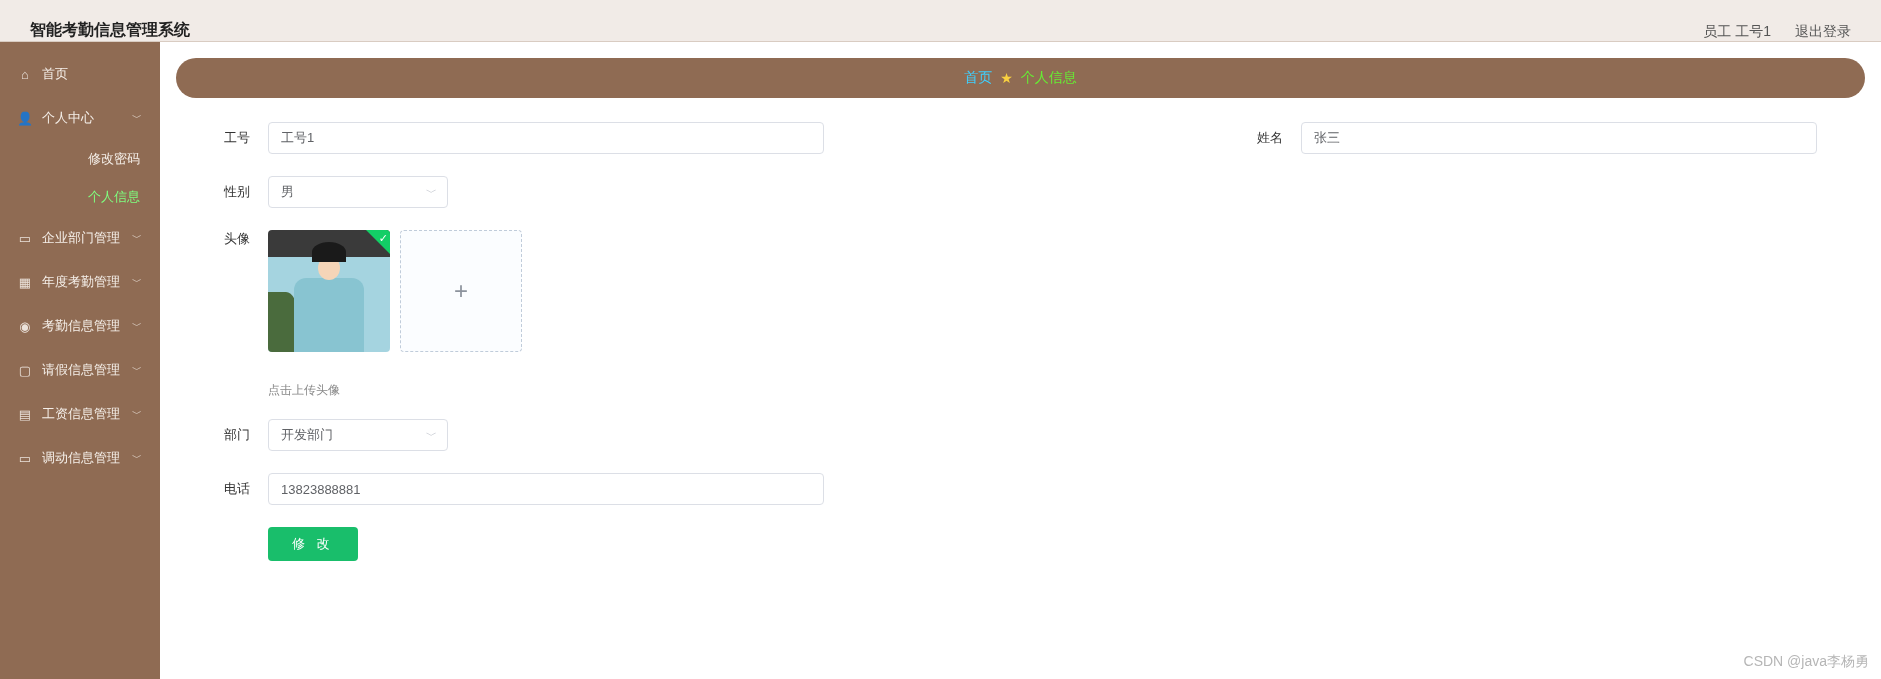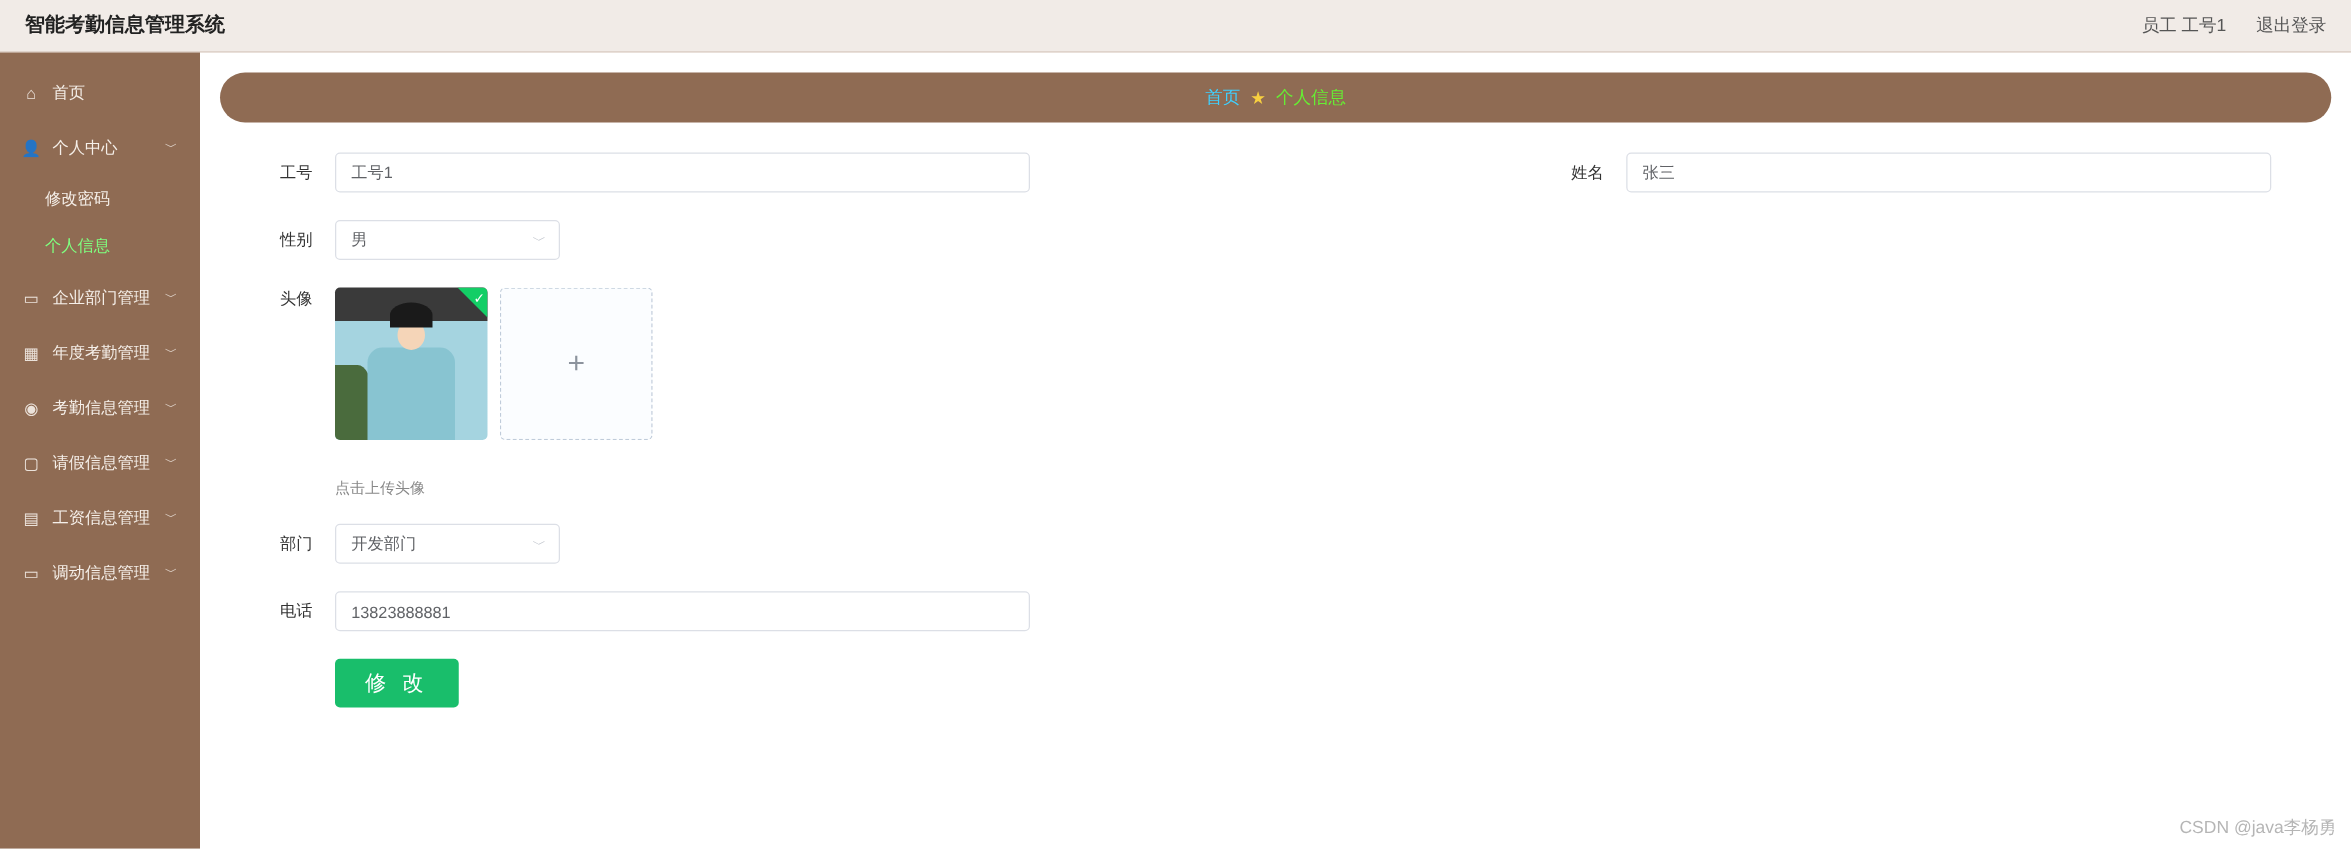--- a/index.html
+++ b/index.html
@@ -1,28 +1,28 @@
 <!DOCTYPE html>
 <html><head>
   <meta charset="utf-8">
   <style>
     * { box-sizing: border-box; margin: 0; padding: 0; }
     body { font-family: -apple-system, "Helvetica Neue", Arial, sans-serif; font-size: 14px; color: #333; background: #fff; }
     
-    .topbar { height: 42px; background: #f1ebe7; border-bottom: 1px solid #d9ccc2; display: flex; align-items: center; padding: 0 20px; justify-content: space-between; gap: 26px; }
+    .topbar { height: 42px; background: #f1ebe7; border-bottom: 1px solid #d9ccc2; display: flex; align-items: flex-end; padding: 0 30px; justify-content: space-between; gap: 26px; }
     .topbar-title { font-size: 16px; font-weight: 700; color: #222; }
     .topbar-right { display: flex; gap: 24px; color: #555; font-size: 14px; }
     .topbar-right span { cursor: pointer; }
     
     .layout { display: flex; min-height: calc(100vh - 42px); }
     
     .sidebar { width: 160px; background: #8f6b53; color: #f5efe9; padding-top: 10px; flex-shrink: 0; }
     .sidebar-item { display: flex; align-items: center; padding: 0 18px; height: 44px; font-size: 13px; cursor: pointer; gap: 10px; position: relative; }
     .sidebar-item .chev { margin-left: auto; font-size: 10px; opacity: 0.8; }
-    .sidebar-sub { padding: 10px 36px; font-size: 13px; cursor: pointer; }
+    .sidebar-sub { padding: 10px 20px; font-size: 13px; cursor: pointer; text-align: right; }
     .sidebar-sub.active { color: #7fff7f; }
     .icon { width: 14px; height: 14px; display: inline-flex; align-items: center; justify-content: center; opacity: 0.9; }
     
     .main { flex: 1; padding: 16px 16px 24px 16px; }
     .breadcrumb { background: #8f6b53; border-radius: 24px; height: 40px; display: flex; align-items: center; justify-content: center; gap: 8px; margin-bottom: 24px; font-size: 14px; }
     .breadcrumb .bc-home { color: #3fd0ff; cursor: pointer; }
     .breadcrumb .bc-star { color: #f8d040; font-size: 14px; }
     .breadcrumb .bc-current { color: #66ee33; }
     
     .form-area { padding: 0 48px; }
@@ -43,21 +43,21 @@
     .avatar-thumb .person { position:absolute; left:50%; top:12px; transform:translateX(-50%); width:50px; height:100px; }
     .avatar-thumb .hat { width:34px; height:20px; background:#1a1a1a; border-radius:50% 50% 0 0; position:absolute; left:50%; transform:translateX(-50%); top:0;}
     .avatar-thumb .face { width:22px; height:24px; background:#f5d5b8; border-radius:50%; position:absolute; left:50%; transform:translateX(-50%); top:14px;}
     .avatar-thumb .body { width:70px; height:80px; background:#88c4d1; border-radius:12px 12px 0 0; position:absolute; left:50%; transform:translateX(-50%); top:36px;}
     .avatar-thumb .plant { position:absolute; left:0; bottom:0; width:30px; height:60px; background:#4a6b3d; border-radius:0 40% 0 0;}
     .avatar-check { position: absolute; top: 0; right: 0; width: 0; height: 0; border-top: 24px solid #13ce66; border-left: 24px solid transparent; }
     .avatar-check::after { content: "✓"; position: absolute; top: -22px; right: 2px; color: #fff; font-size: 11px; }
     .upload-box { width: 122px; height: 122px; border: 1px dashed #c0ccda; border-radius: 4px; display: flex; align-items: center; justify-content: center; color: #8c939d; font-size: 24px; cursor: pointer; background: #fbfdff; }
     .upload-hint { font-size: 12px; color: #888; margin: 30px 0 20px 44px; }
     
-    .btn-submit { background: #19be6b; color: #fff; border: none; border-radius: 4px; padding: 8px 24px; font-size: 17px; cursor: pointer; letter-spacing: 4px; margin-left: 44px; }
+    .btn-submit { background: #19be6b; color: #fff; border: none; border-radius: 4px; padding: 8px 24px; font-size: 13px; cursor: pointer; letter-spacing: 4px; margin-left: 44px; }
     
     .watermark { position: fixed; bottom: 8px; right: 12px; color: rgba(120,120,120,0.55); font-size: 14px; pointer-events: none; }
   </style>
 </head>
 <body>
 
 <div class="topbar">
   <div class="topbar-title">智能考勤信息管理系统</div>
   <div class="topbar-right">
     <span>员工 工号1</span>

